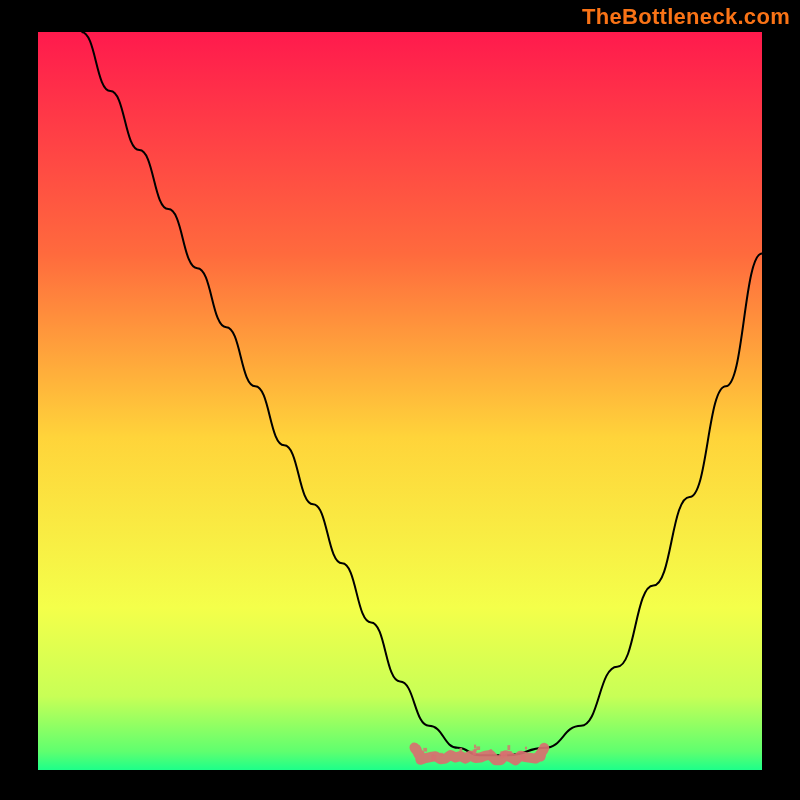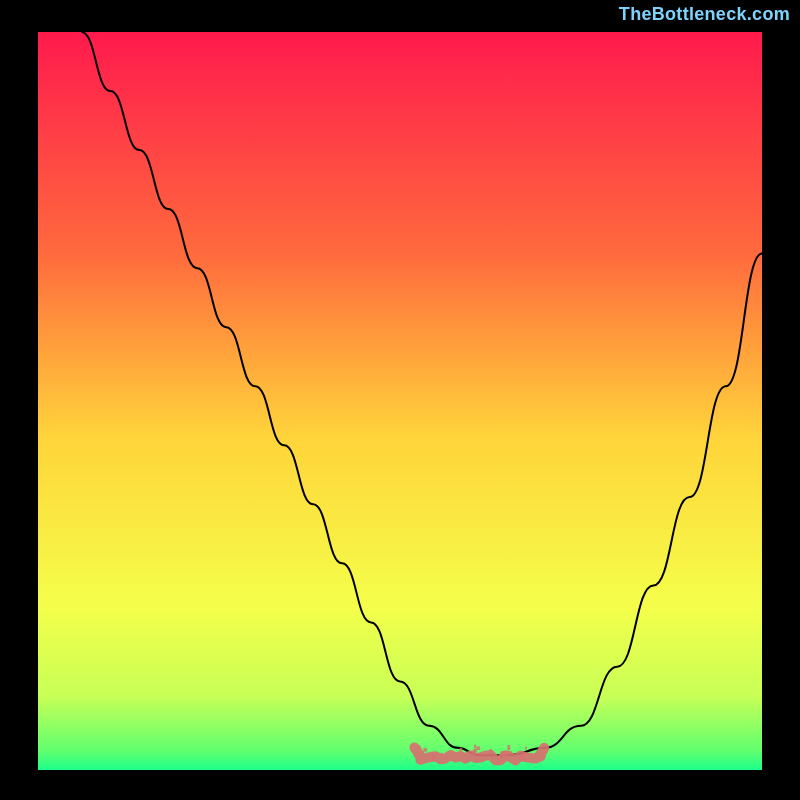--- a/index.html
+++ b/index.html
@@ -14,22 +14,22 @@
   .frame {
     position: relative;
     width: 800px;
     height: 800px;
     background: #000;
   }
   .watermark {
     position: absolute;
     top: 4px;
     right: 10px;
-    color: #7dd3fc;
-    font-size: 18px;
+    color: #f97316;
+    font-size: 22px;
     font-weight: 600;
     letter-spacing: 0.3px;
     z-index: 5;
   }
   svg {
     position: absolute;
     top: 0;
     left: 0;
   }
 </style>

